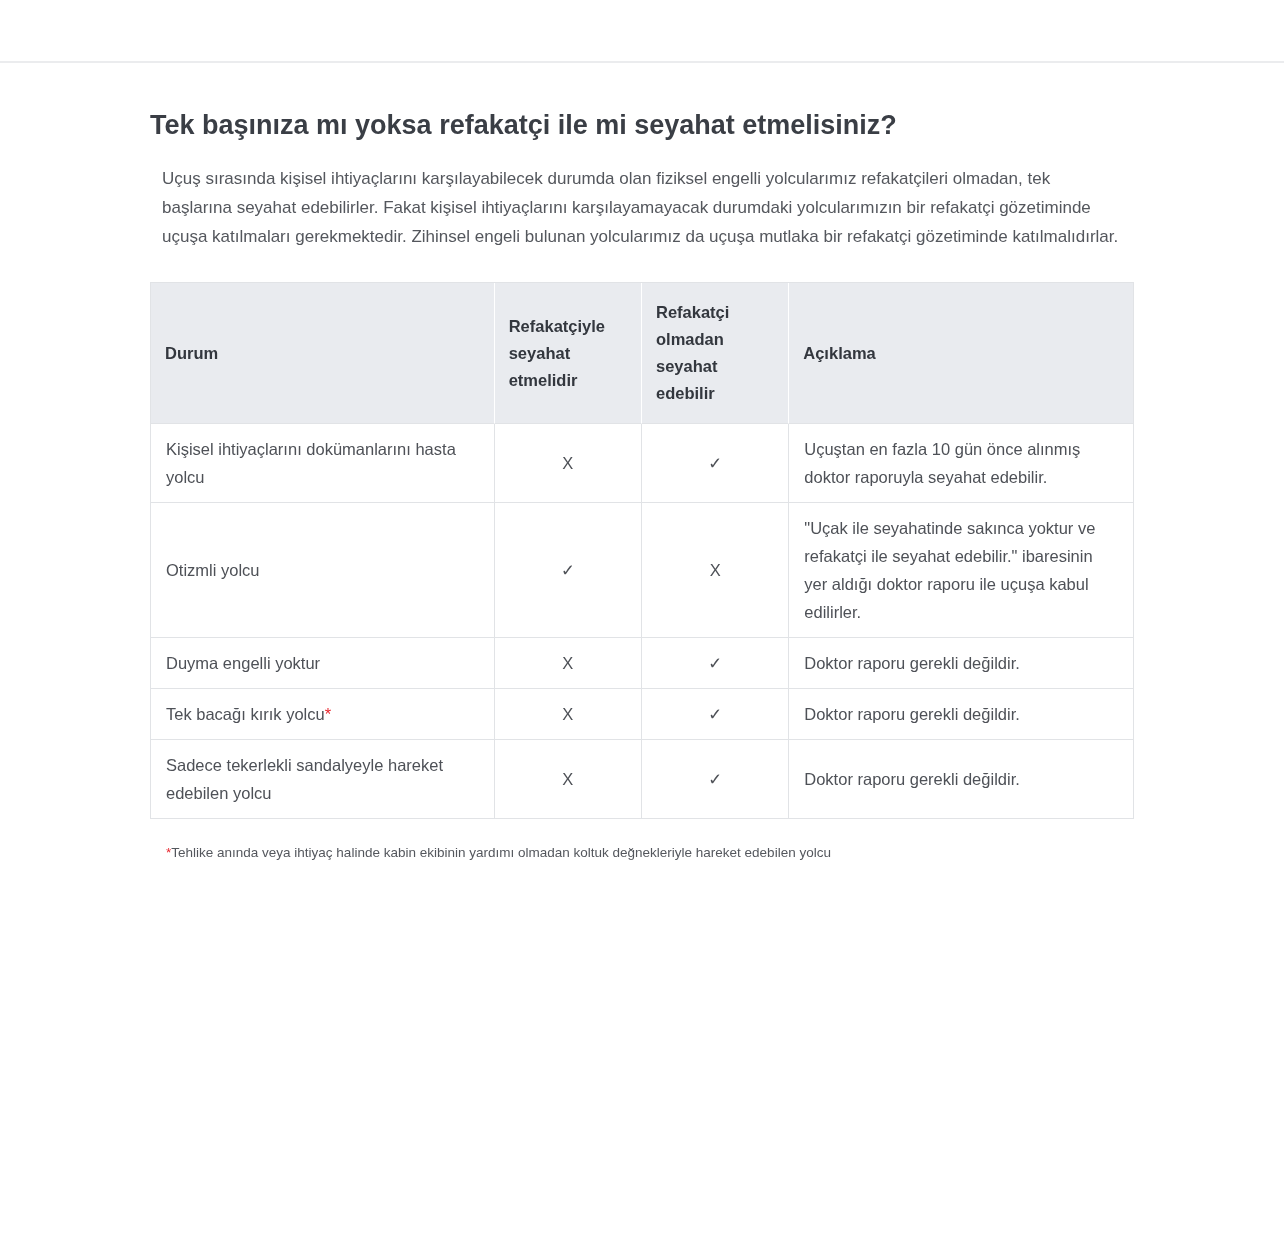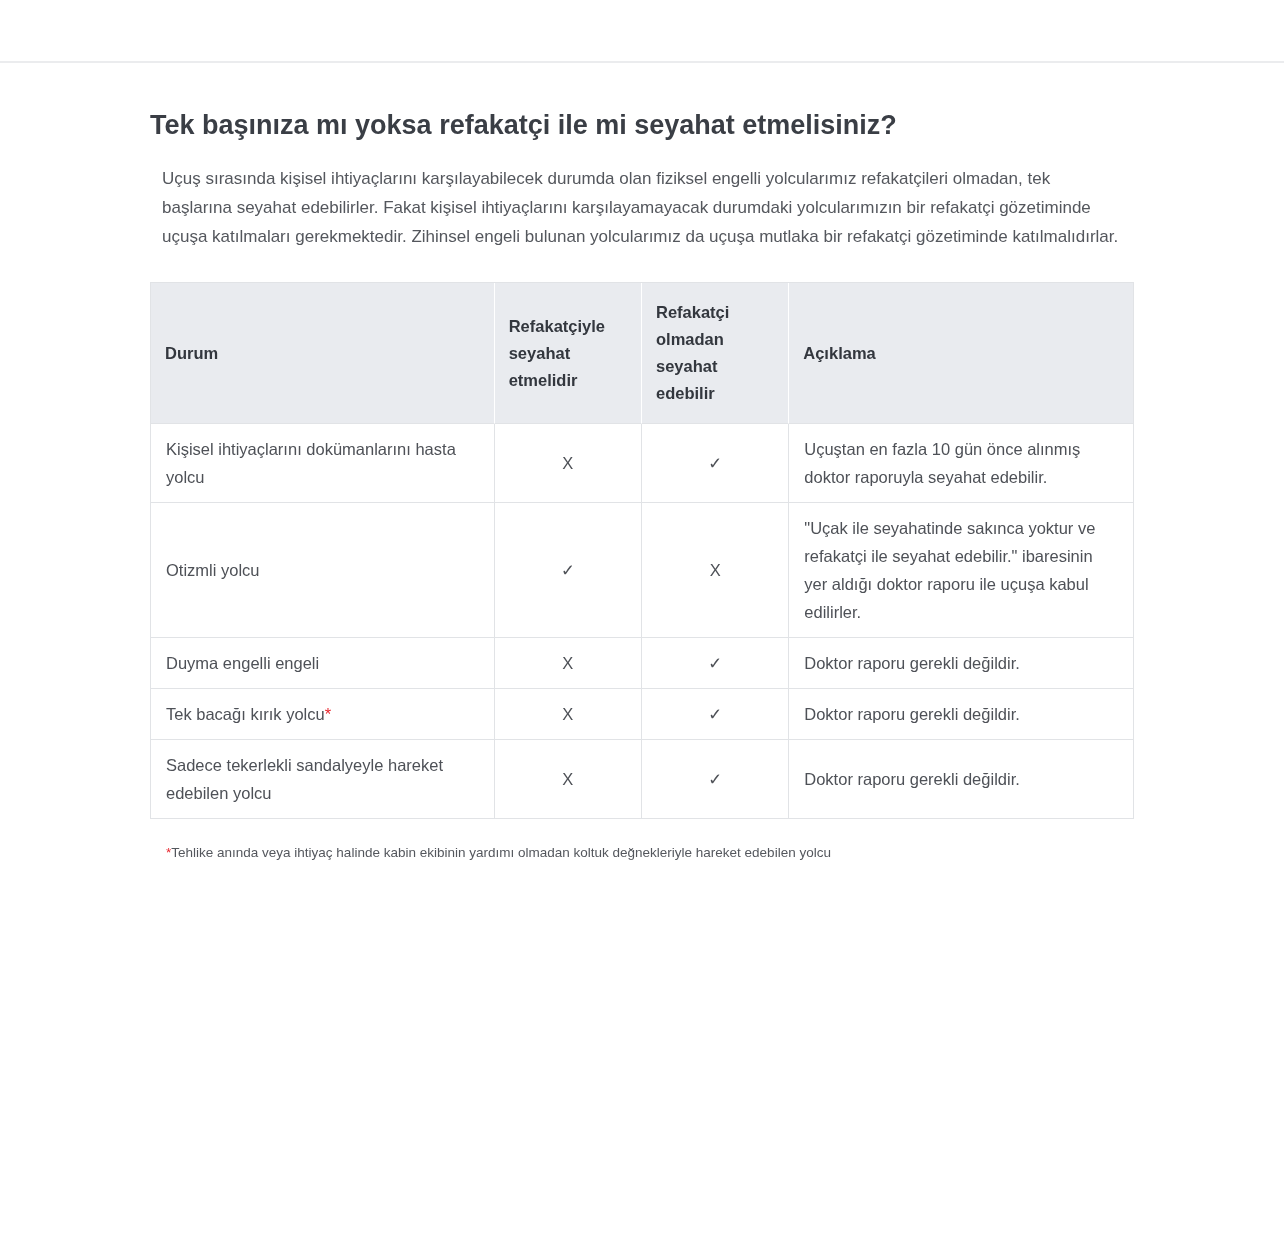--- a/index.html
+++ b/index.html
@@ -116,21 +116,21 @@
           <td class="cell-mark">✓</td>
           <td class="cell-aciklama">Uçuştan en fazla 10 gün önce alınmış doktor raporuyla seyahat edebilir.</td>
         </tr>
         <tr>
           <td class="cell-durum">Otizmli yolcu</td>
           <td class="cell-mark">✓</td>
           <td class="cell-mark">X</td>
           <td class="cell-aciklama">"Uçak ile seyahatinde sakınca yoktur ve refakatçi ile seyahat edebilir." ibaresinin yer aldığı doktor raporu ile uçuşa kabul edilirler.</td>
         </tr>
         <tr>
-          <td class="cell-durum">Duyma engelli engeli</td>
+          <td class="cell-durum">Duyma engelli yoktur</td>
           <td class="cell-mark">X</td>
           <td class="cell-mark">✓</td>
           <td class="cell-aciklama">Doktor raporu gerekli değildir.</td>
         </tr>
         <tr>
           <td class="cell-durum">Tek bacağı kırık yolcu<span class="asterisk">*</span></td>
           <td class="cell-mark">X</td>
           <td class="cell-mark">✓</td>
           <td class="cell-aciklama">Doktor raporu gerekli değildir.</td>
         </tr>

